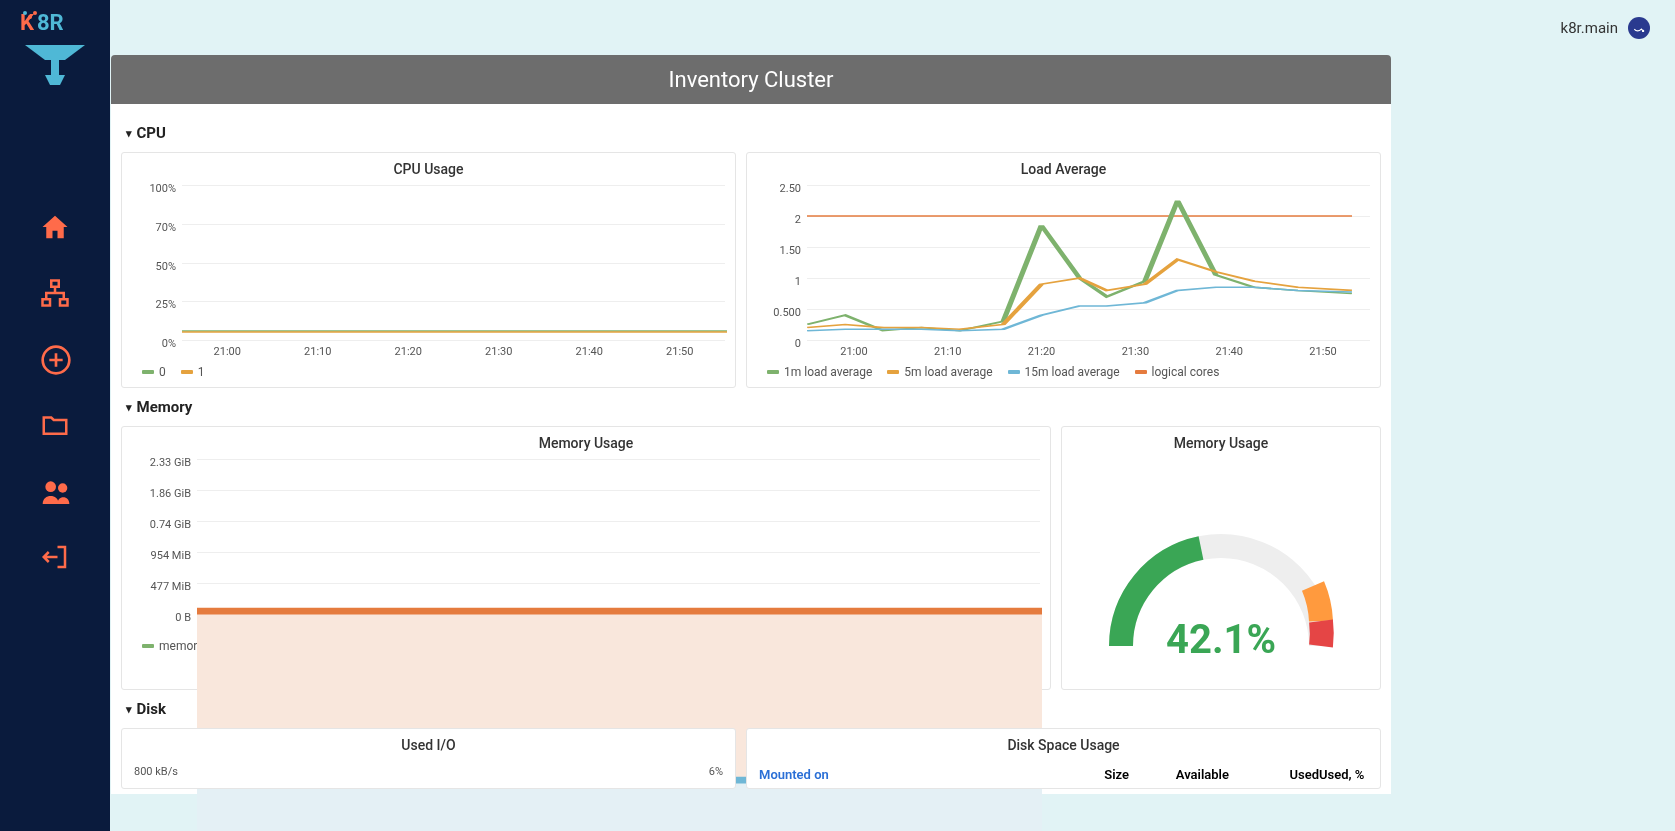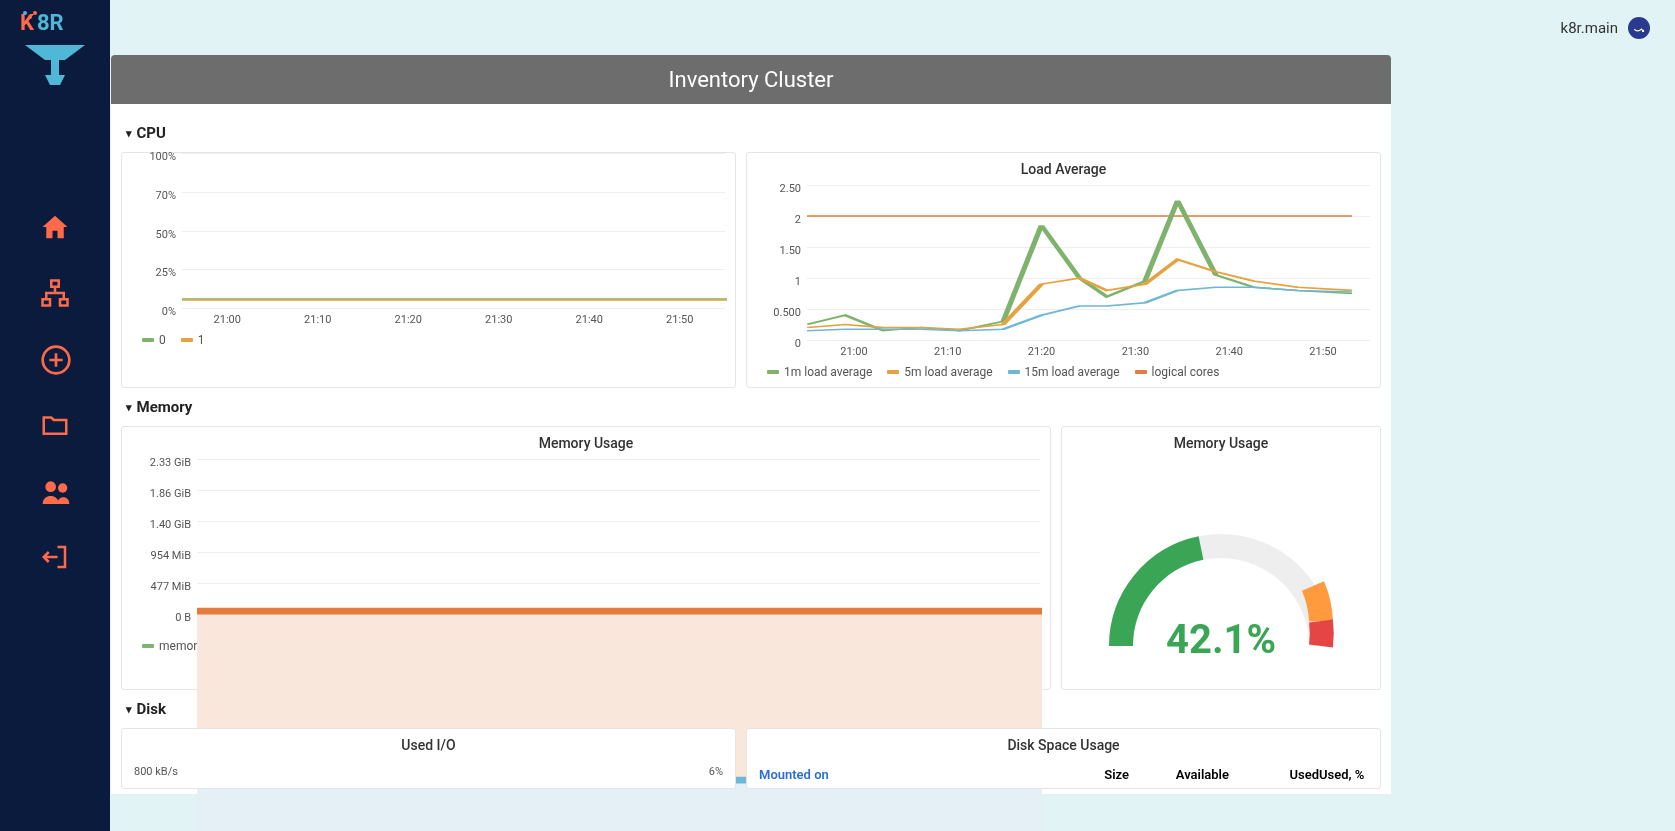--- a/index.html
+++ b/index.html
@@ -133,20 +133,21 @@
   <div class="content">
 
     <div class="section-label">
       <span class="chev">▾</span>
       <span>CPU</span>
     </div>
 
     <div class="panel-row">
 
       <div class="panel" style="flex:0 0 615px">
+        <div class="panel-title">CPU Usage</div>
         <div class="chart-area">
           <div class="y-axis">
             <span class="y-tick" style="top:0%">100%</span>
             <span class="y-tick" style="top:25%">70%</span>
             <span class="y-tick" style="top:50%">50%</span>
             <span class="y-tick" style="top:75%">25%</span>
             <span class="y-tick" style="top:100%">0%</span>
           </div>
           <div class="grid-line" style="top:0%"></div>
             <div class="grid-line" style="top:25%"></div>
@@ -237,21 +238,21 @@
     </div>
 
     <div class="panel-row">
 
       <div class="panel" style="flex:0 0 930px">
         <div class="panel-title">Memory Usage</div>
         <div class="chart-area" style="height:155px; padding-left:75px;">
           <div class="y-axis" style="width:73px;">
             <span class="y-tick" style="top:0%">2.33 GiB</span>
             <span class="y-tick" style="top:20%">1.86 GiB</span>
-            <span class="y-tick" style="top:40%">1.40 GiB</span>
+            <span class="y-tick" style="top:40%">0.74 GiB</span>
             <span class="y-tick" style="top:60%">954 MiB</span>
             <span class="y-tick" style="top:80%">477 MiB</span>
             <span class="y-tick" style="top:100%">0 B</span>
           </div>
           <div class="grid-line" style="left:75px;top:0%"></div>
             <div class="grid-line" style="left:75px;top:20%"></div>
             <div class="grid-line" style="left:75px;top:40%"></div>
             <div class="grid-line" style="left:75px;top:60%"></div>
             <div class="grid-line" style="left:75px;top:80%"></div>
             <div class="grid-line" style="left:75px;top:100%"></div>

